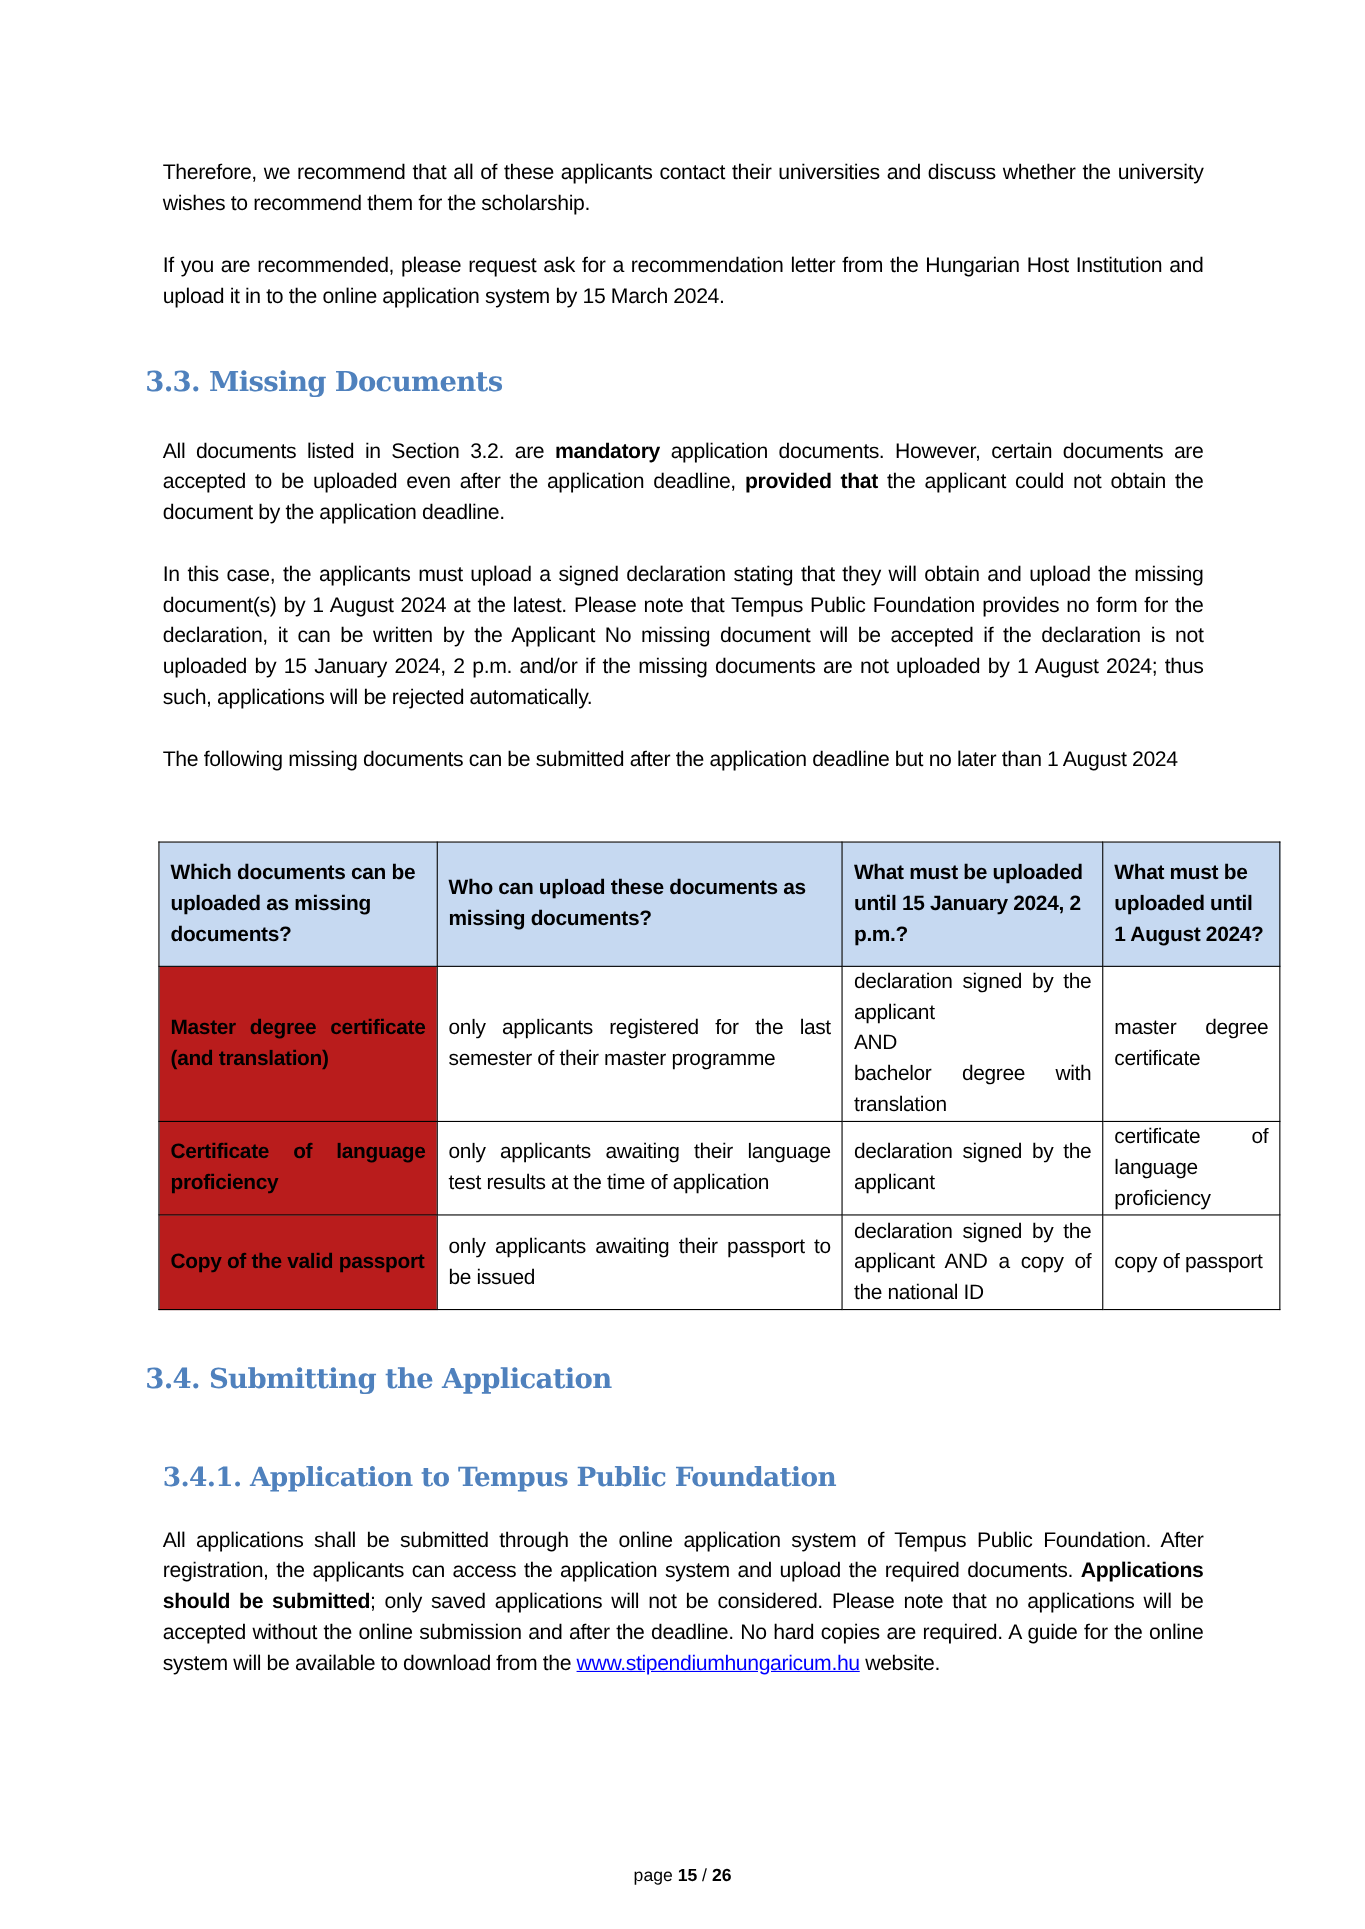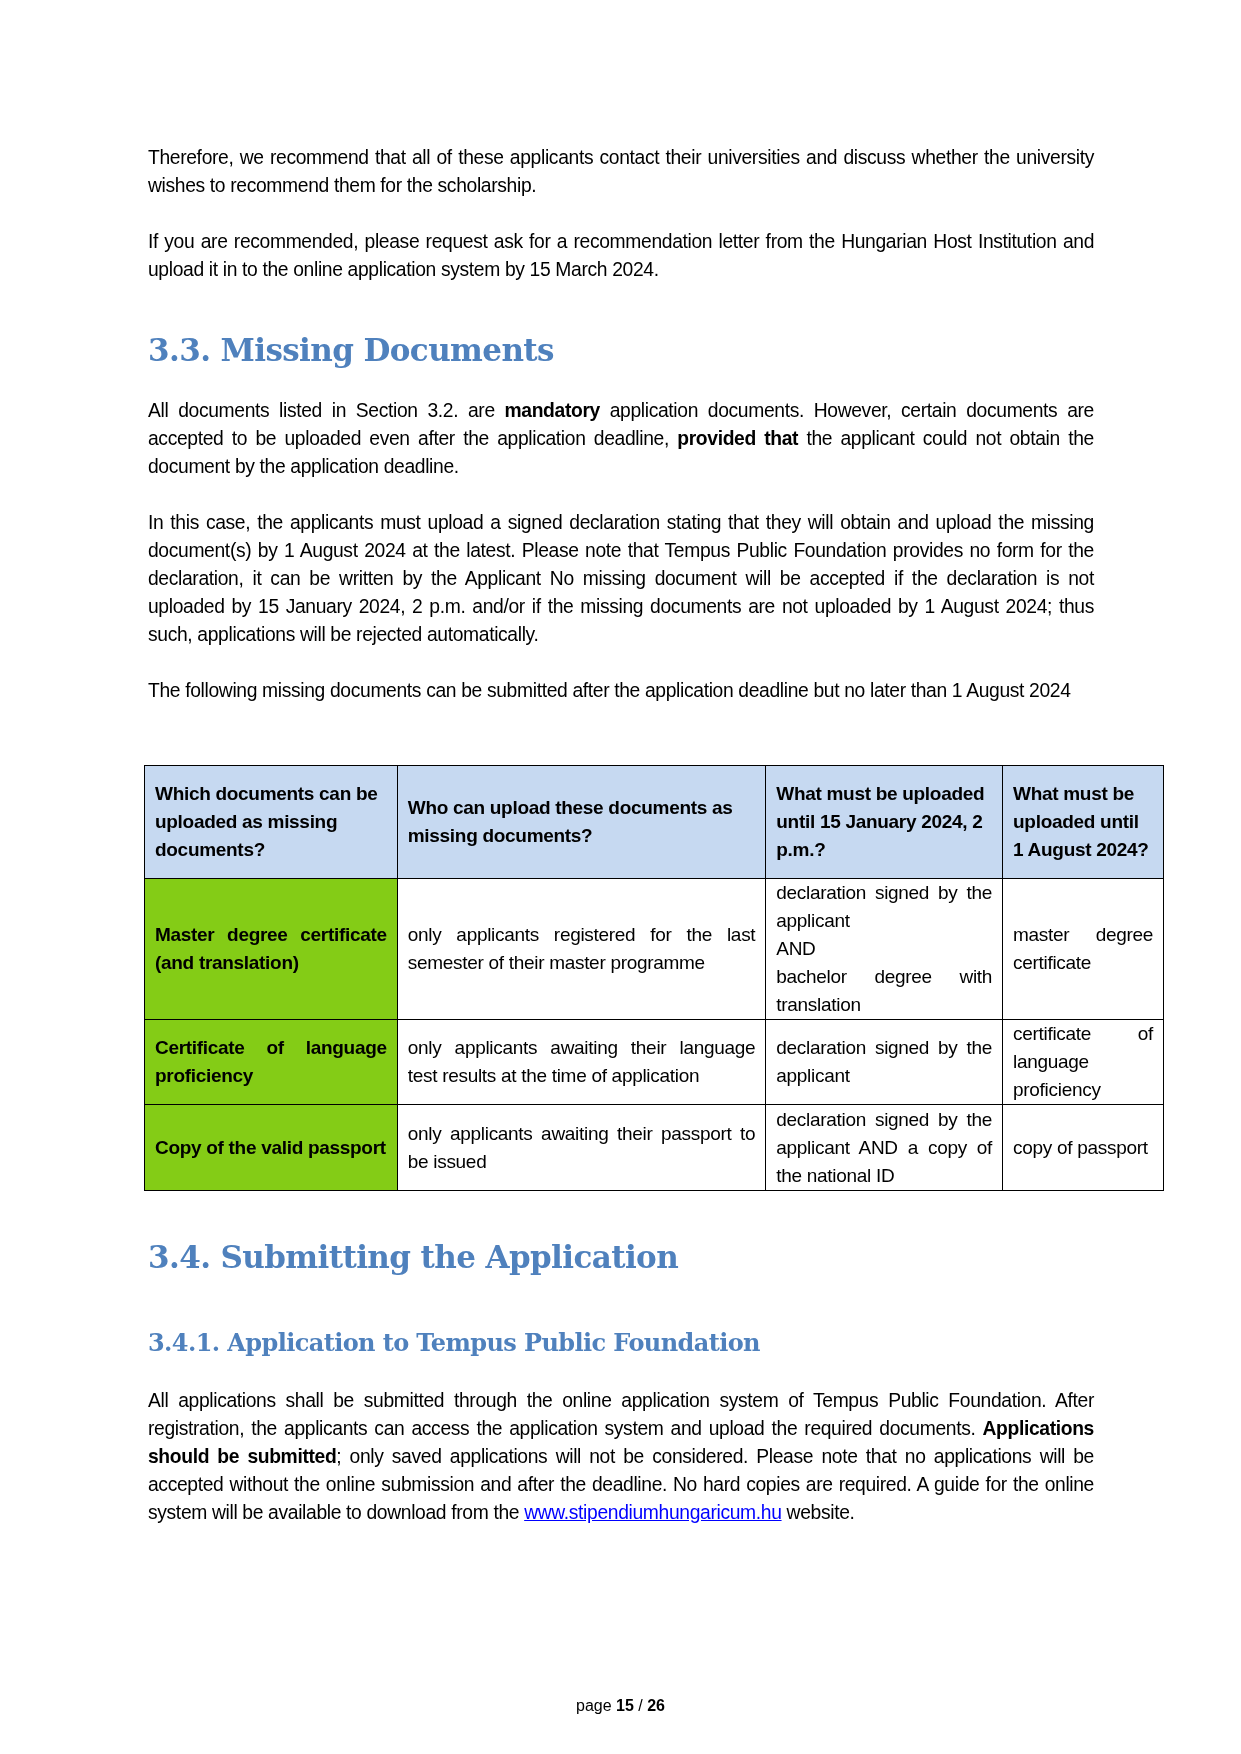--- a/index.html
+++ b/index.html
@@ -2,30 +2,30 @@
 <html><head>
 <meta charset="utf-8">
 <style>
   html, body { margin: 0; padding: 0; background: #ffffff; }
   body { width: 1241px; height: 1754px; position: relative; overflow: hidden;
          font-family: "Liberation Sans", sans-serif; color: #000; }
   .page { position: absolute; left: 0; top: 0; width: 1019px; height: 1754px; background:#fff; }
   .p { position: absolute; left: 148px; width: 946px; font-size: 19.3px; line-height: 28px;
        text-align: justify; letter-spacing: -0.35px; word-spacing: 0px; }
   .p b { font-weight: bold; }
-  .h2 { position: absolute; left: 148px; font-family: "DejaVu Serif", serif; font-weight: bold;
-        color: #4f81bd; font-size: 31px; letter-spacing: -0.6px; }
+  .h2 { position: absolute; left: 132px; font-family: "DejaVu Serif", serif; font-weight: bold;
+        color: #4f81bd; font-size: 25px; letter-spacing: -0.6px; }
   .h3 { position: absolute; left: 148px; font-family: "DejaVu Serif", serif; font-weight: bold;
         color: #4f81bd; font-size: 24px; letter-spacing: -0.6px; }
   table.docs { position: absolute; left: 144px; top: 765px; width: 1020px; border-collapse: collapse;
                font-size: 19px; letter-spacing: -0.3px; }
   table.docs td, table.docs th { border: 1.5px solid #000; padding: 0 10px; vertical-align: middle;
                line-height: 28px; text-align: justify; text-align-last: left; }
   table.docs th { background: #c6d9f1; font-weight: bold; text-align: left; }
-  table.docs td.rowhead { background: #84cc16; font-weight: bold; }
+  table.docs td.rowhead { background: #b91c1c; font-weight: bold; }
   .c1 { width: 232px; } .c2 { width: 348px; margin-top: 28px; } .c3 { width: 216px; } .c4 { width: 140px; }
   .jl { text-align: justify; text-align-last: justify; }
   a.link { color: #0000ff; text-decoration: underline; }
   .footer { position: absolute; left: 0; width: 1241px; top: 1697px; text-align: center; font-size: 16px; }
   .footer b { font-weight: bold; }
 </style>
 </head>
 <body>
 
 <div class="page">

